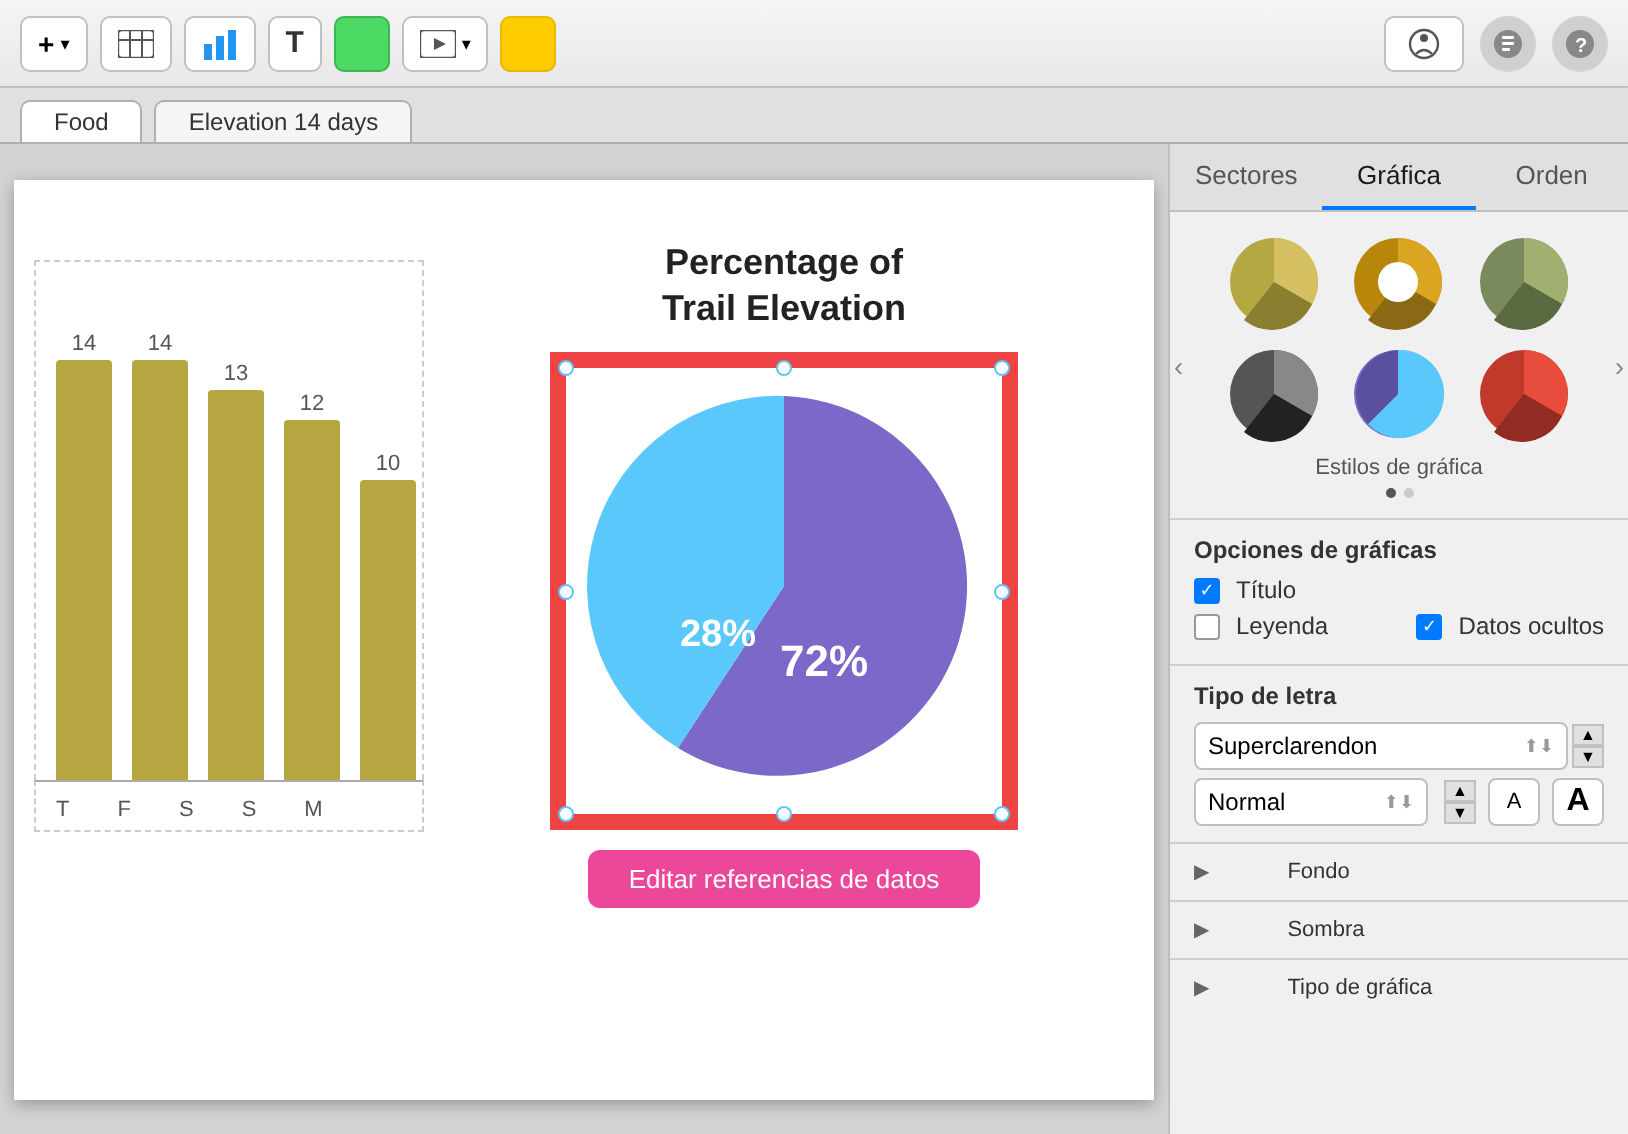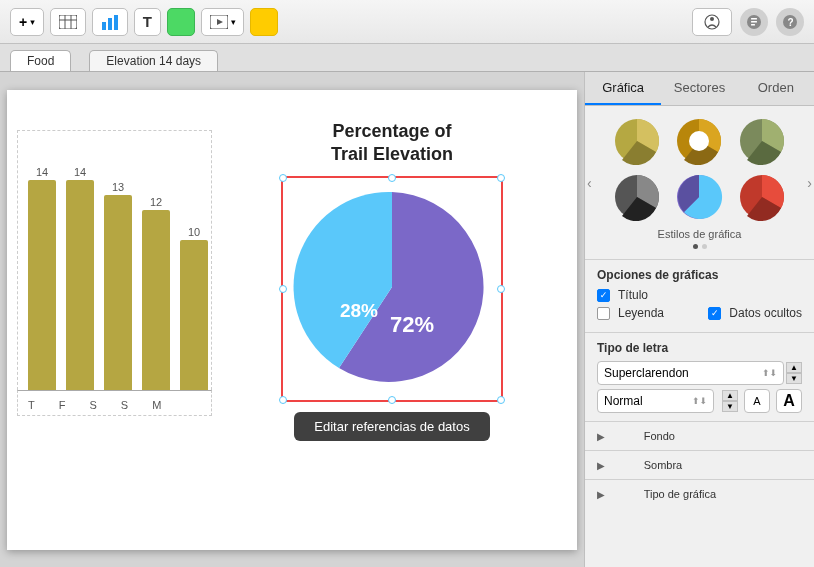--- a/index.html
+++ b/index.html
@@ -85,21 +85,21 @@
     }
     .tab {
       background: white;
       border: 1px solid #b0b0b0;
       border-bottom: none;
       border-radius: 5px 5px 0 0;
       padding: 3px 16px;
       font-size: 12px;
       color: #333;
       cursor: pointer;
-      margin-right: 18px;
+      margin-right: 6px;
     }
     .tab.active {
       background: #f5f5f5;
       font-weight: 500;
     }
 
     
     .main {
       flex: 1;
       display: flex;
@@ -166,21 +166,21 @@
     }
     .pie-title {
       font-size: 18px;
       font-weight: bold;
       text-align: center;
       color: #222;
       margin-bottom: 10px;
       line-height: 1.3;
     }
     .pie-selection-box {
-      border: 2px solid #ef4444;
+      border: 8px solid #ef4444;
       padding: 4px;
       position: relative;
     }
     
     .handle {
       position: absolute;
       width: 8px;
       height: 8px;
       background: white;
       border: 1.5px solid #5ac8fa;
@@ -190,21 +190,21 @@
     .handle.tr { top: -4px; right: -4px; }
     .handle.bl { bottom: -4px; left: -4px; }
     .handle.br { bottom: -4px; right: -4px; }
     .handle.tm { top: -4px; left: 50%; transform: translateX(-50%); }
     .handle.bm { bottom: -4px; left: 50%; transform: translateX(-50%); }
     .handle.lm { left: -4px; top: 50%; transform: translateY(-50%); }
     .handle.rm { right: -4px; top: 50%; transform: translateY(-50%); }
 
     .edit-btn {
       margin-top: 10px;
-      background: #404040;
+      background: #ec4899;
       color: white;
       border: none;
       border-radius: 6px;
       padding: 7px 20px;
       font-size: 13px;
       cursor: pointer;
     }
 
     
     .right-panel {
@@ -559,25 +559,25 @@
           <span>Editar referencias de datos</span>
         </button>
       </div>
 
     </div>
   </div>
 
   <div class="right-panel">
 
     <div class="panel-tabs">
+      <div class="panel-tab">
+        <span>Sectores</span>
+      </div>
       <div class="panel-tab active">
         <span>Gráfica</span>
-      </div>
-      <div class="panel-tab">
-        <span>Sectores</span>
       </div>
       <div class="panel-tab">
         <span>Orden</span>
       </div>
     </div>
 
     <div class="style-thumbnails">
       <button class="arrow-left">‹</button>
       <div class="style-grid">
 

